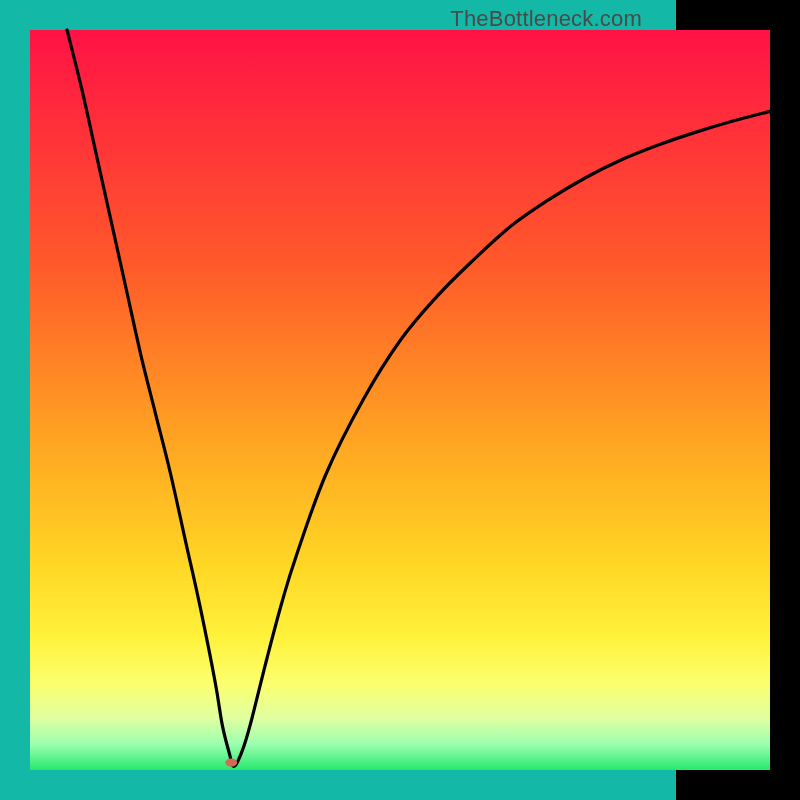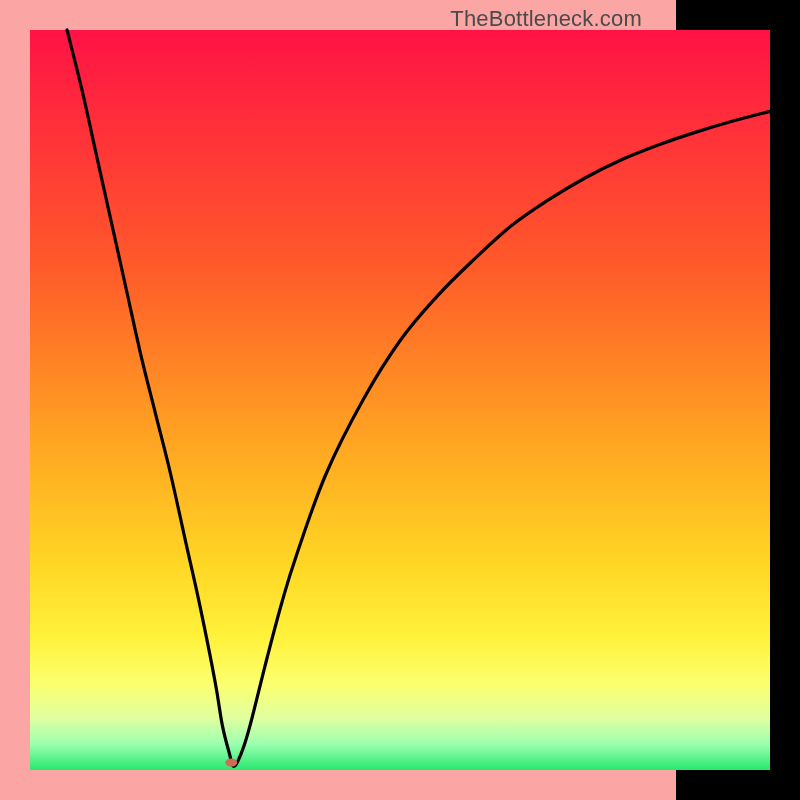--- a/index.html
+++ b/index.html
@@ -10,21 +10,21 @@
     background: #000;
     font-family: Arial, Helvetica, sans-serif;
     overflow: hidden;
   }
   .frame {
     position: absolute;
     left: 0;
     top: 0;
     width: 676px;
     height: 800px;
-    background: #fca5a5;
+    background: #14b8a6;
   }
   .plot-area {
     position: absolute;
     left: 30px;
     top: 30px;
     width: 740px;
     height: 740px;
   }
   .gradient-bg {
     position: absolute;

